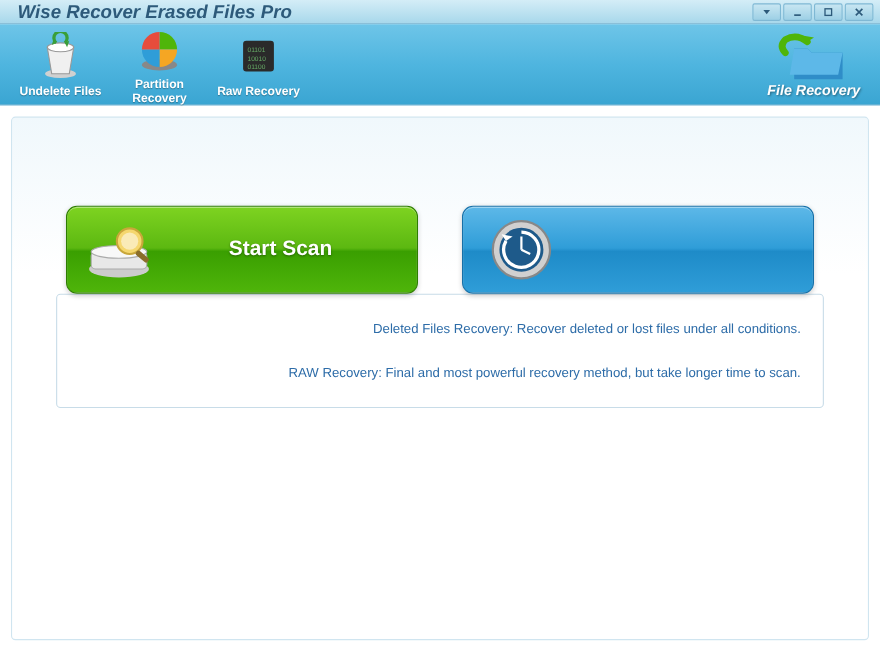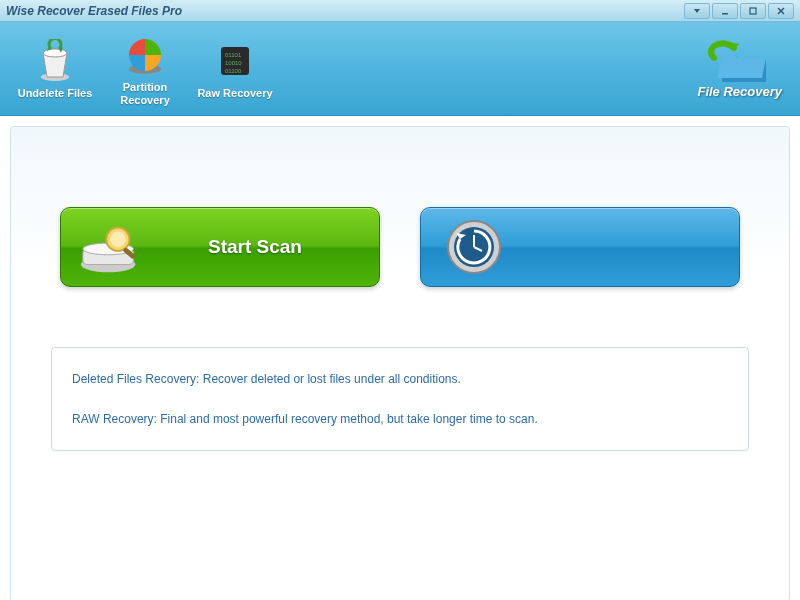--- a/index.html
+++ b/index.html
@@ -6,35 +6,35 @@
 body { width: 800px; height: 600px; overflow: hidden; background: #fff; }
 
 .titlebar {
   height: 22px;
   background: linear-gradient(to bottom, #d4edf7 0%, #a8d8eb 100%);
   display: flex;
   align-items: center;
   padding: 0 6px;
   border-bottom: 1px solid #7fb8d4;
 }
-.titlebar-text { font-size: 12px; color: #2d5a7a; font-style: italic; font-weight: bold; }
+.titlebar-text { font-size: 17px; color: #2d5a7a; font-style: italic; font-weight: bold; margin-left: 10px; }
 .titlebar-spacer { flex: 1; }
 .window-btn {
   width: 26px; height: 16px;
   background: linear-gradient(to bottom, #c8e6f2, #9dd0e5);
   border: 1px solid #7fb8d4;
   margin-left: 2px;
   display: flex; align-items: center; justify-content: center;
   cursor: pointer;
   border-radius: 2px;
 }
 .window-btn svg { width: 10px; height: 10px; }
 
 .toolbar {
-  height: 94px;
+  height: 74px;
   background: linear-gradient(to bottom, #6ec5e8 0%, #4fb5df 50%, #3aa5d2 100%);
   display: flex;
   align-items: center;
   padding: 16px 10px;
   border-bottom: 1px solid #2a8fc0;
 }
 .toolbar-item {
   display: flex; flex-direction: column; align-items: center;
   width: 90px; cursor: pointer; padding: 4px 0;
 }
@@ -51,21 +51,21 @@
 }
 .main-inner {
   height: 100%;
   background: linear-gradient(to bottom, #f0f8fc 0%, #ffffff 30%);
   border: 1px solid #d0e5f0;
   border-radius: 4px;
   padding: 80px 40px 20px 40px;
   position: relative;
 }
 
-.action-row { display: flex; gap: 40px; justify-content: center; margin-bottom: 60px; }
+.action-row { display: flex; gap: 40px; justify-content: center; }
 
 .action-btn {
   width: 320px; height: 80px;
   border-radius: 10px;
   display: flex; align-items: center;
   padding: 0 18px;
   cursor: pointer;
   position: relative;
   box-shadow: 0 2px 5px rgba(0,0,0,0.2), inset 0 1px 0 rgba(255,255,255,0.4);
 }
@@ -79,21 +79,21 @@
 }
 .action-icon { width: 70px; height: 64px; display: flex; align-items: center; justify-content: center; }
 .action-label { flex: 1; text-align: center; font-size: 19px; color: #fff; font-weight: bold; text-shadow: 0 1px 2px rgba(0,0,0,0.4); }
 
 .info-box {
   border: 1px solid #c8dce8;
   border-radius: 4px;
   padding: 24px 20px;
   background: #fff;
 }
-.info-line { font-size: 12px; color: #2d6ca8; margin-bottom: 26px; }
+.info-line { font-size: 12px; color: #2d6ca8; margin-bottom: 26px; text-align: right; }
 .info-line:last-child { margin-bottom: 0; }
 </style>
 </head>
 <body>
 
 <div class="titlebar">
   <span class="titlebar-text">Wise Recover Erased Files Pro</span>
   <div class="titlebar-spacer"></div>
   <div class="window-btn">
     <svg viewBox="0 0 10 10">

